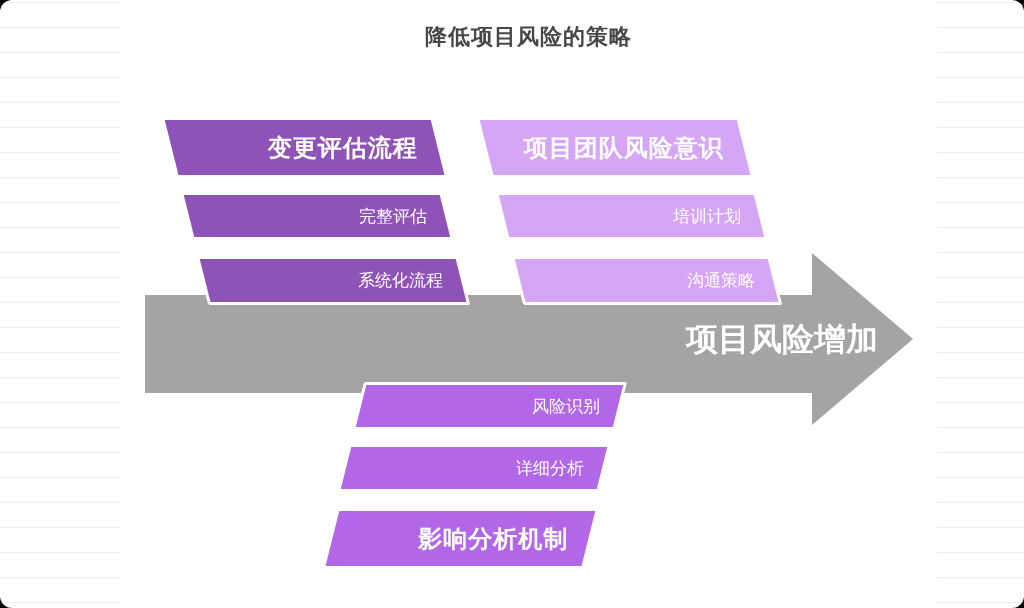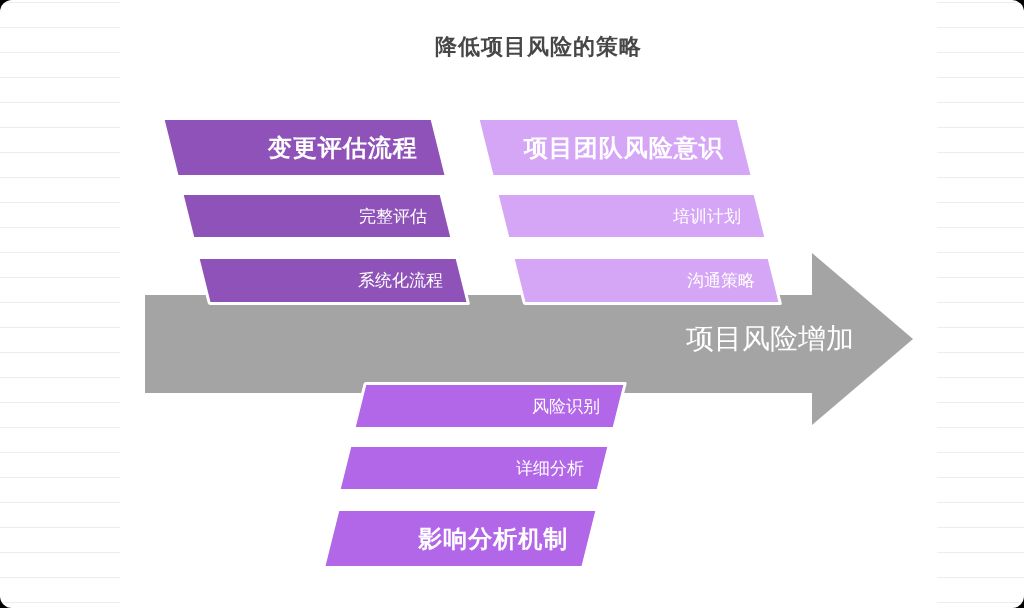--- a/index.html
+++ b/index.html
@@ -26,21 +26,21 @@
     top: 0;
     width: 817px;
     height: 608px;
     background: #ffffff;
   }
   .title {
     position: absolute;
     left: 120px;
     top: 22px;
     width: 817px;
-    margin: 10px;
+    margin: 0;
     text-align: center;
     font-size: 22px;
     line-height: 30px;
     font-weight: 700;
     letter-spacing: 1px;
     color: #474747;
   }
   .arrow-body {
     position: absolute;
     left: 145px;
@@ -53,23 +53,23 @@
     left: 812px;
     top: 253px;
     width: 101px;
     height: 172px;
     clip-path: polygon(0 0, 100% 50%, 0 100%);
   }
   .arrow-label {
     position: absolute;
     left: 686px;
     top: 321px;
-    font-size: 28px;
+    font-size: 32px;
     line-height: 36px;
-    font-weight: 400;
+    font-weight: 700;
     color: #ffffff;
     white-space: nowrap;
   }
   .bar {
     position: absolute;
     box-sizing: border-box;
     border: 3px solid #ffffff;
     border-radius: 2px;
     display: flex;
     align-items: center;

